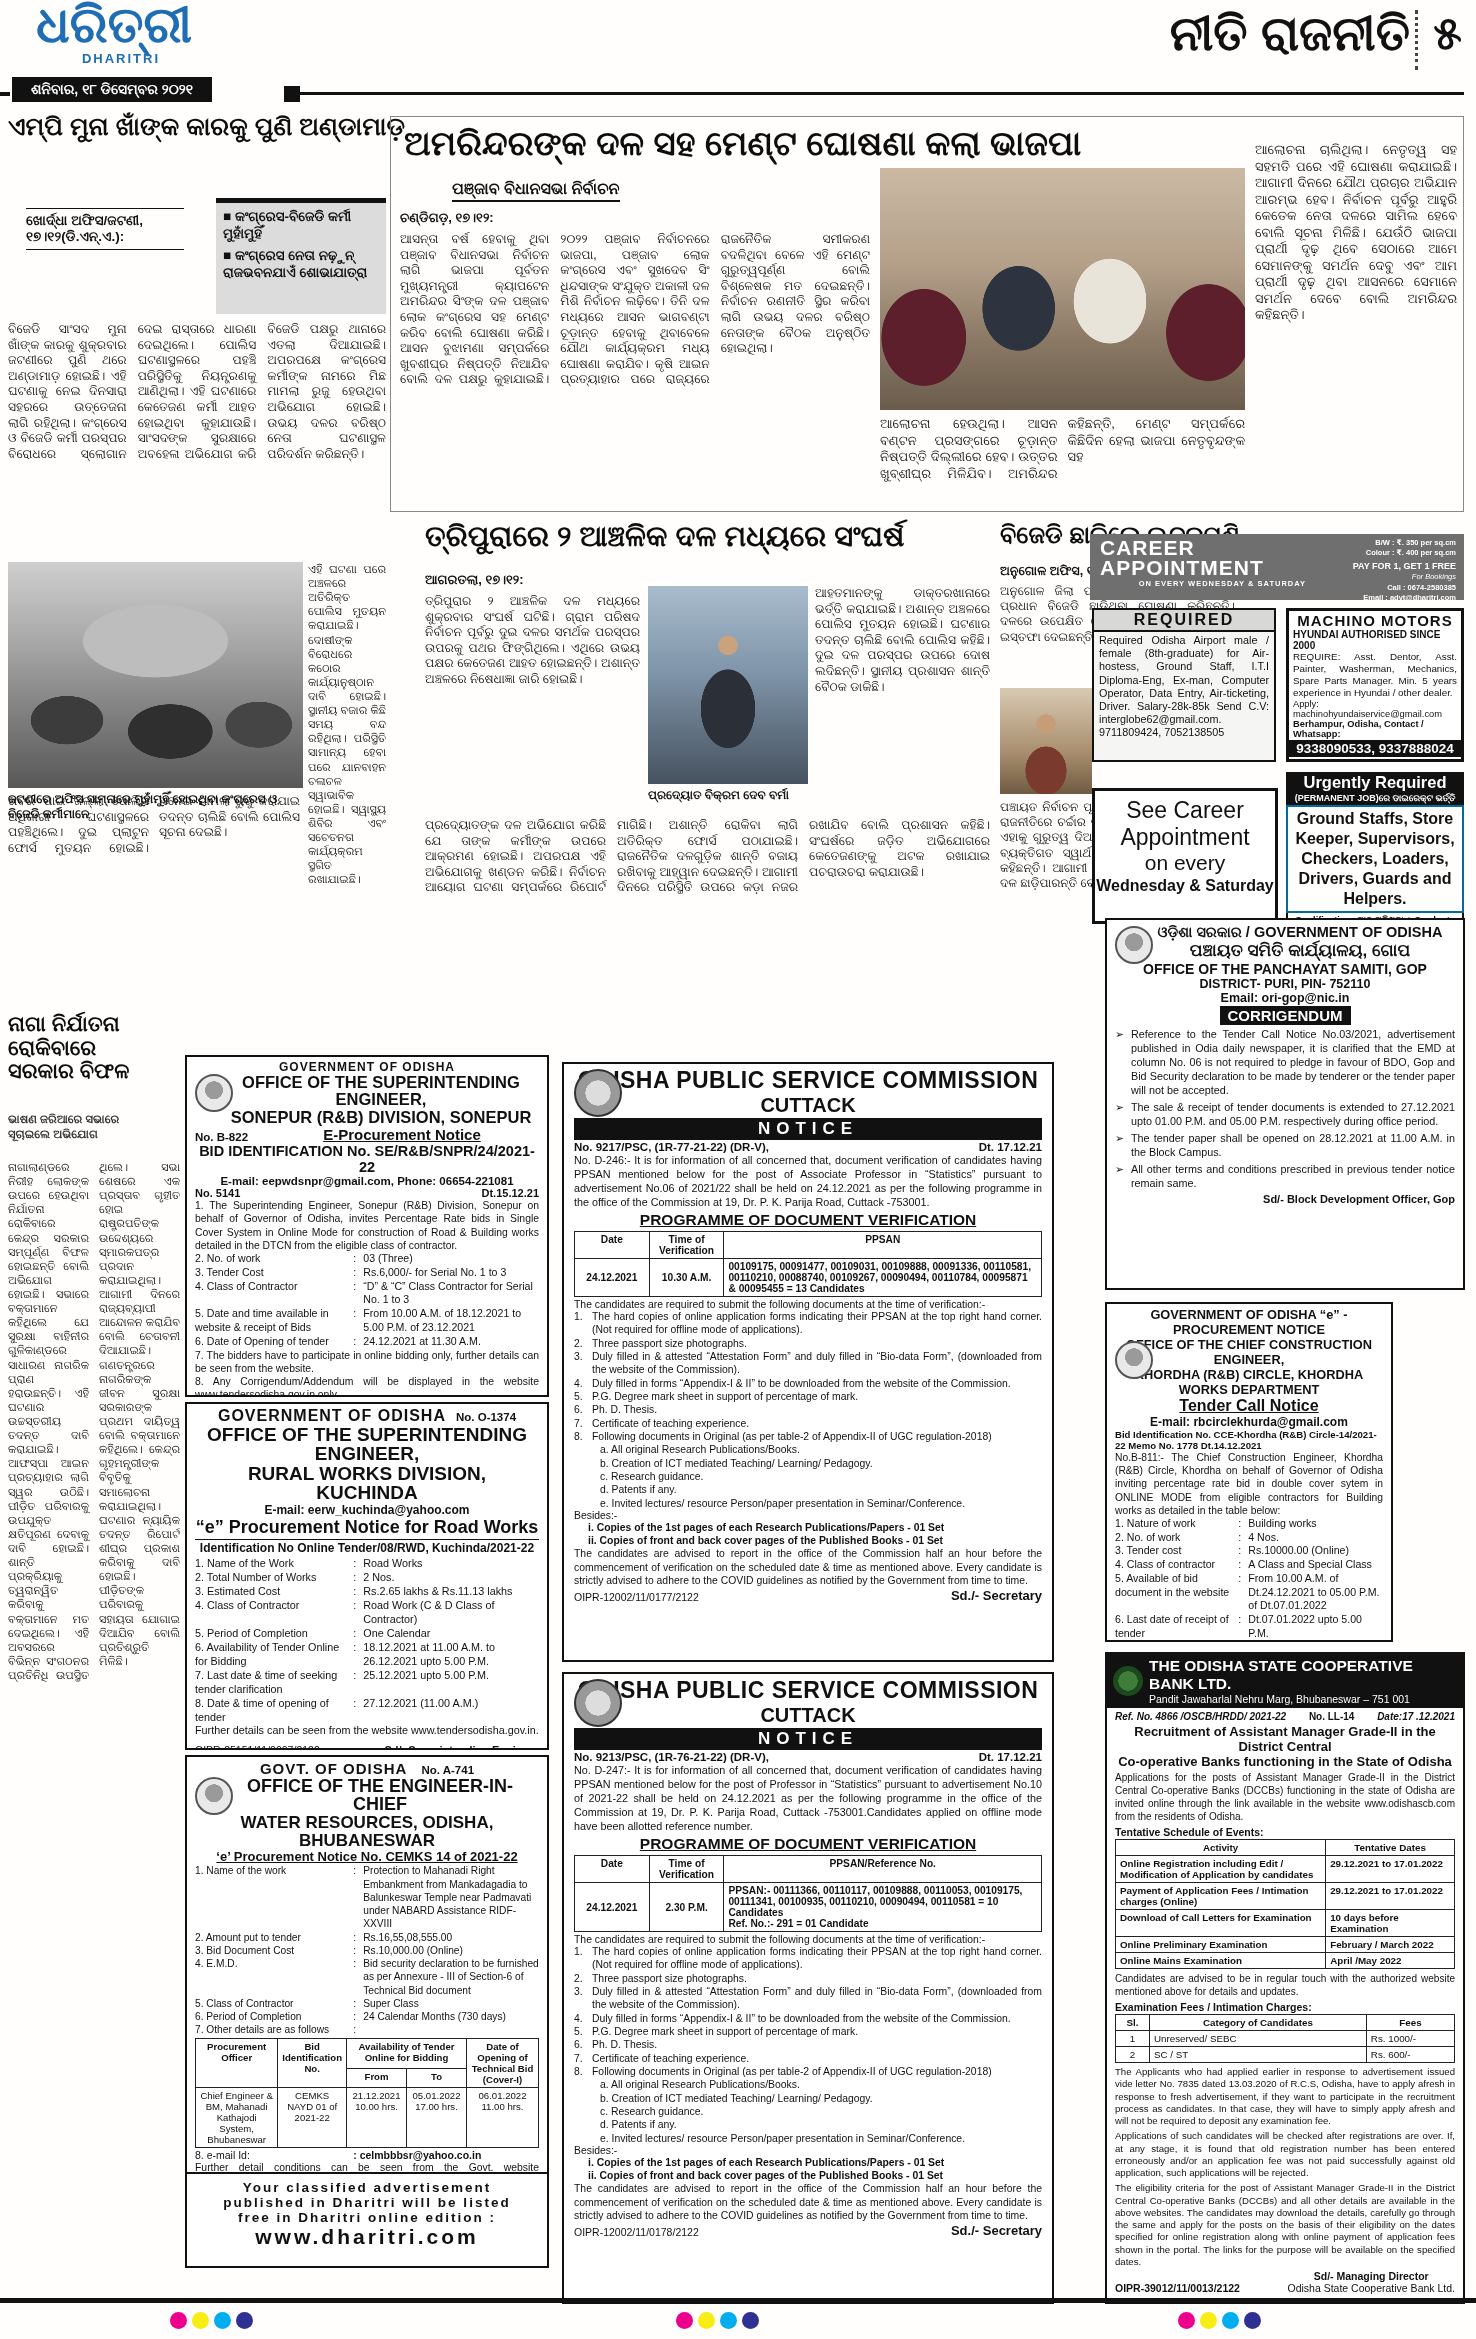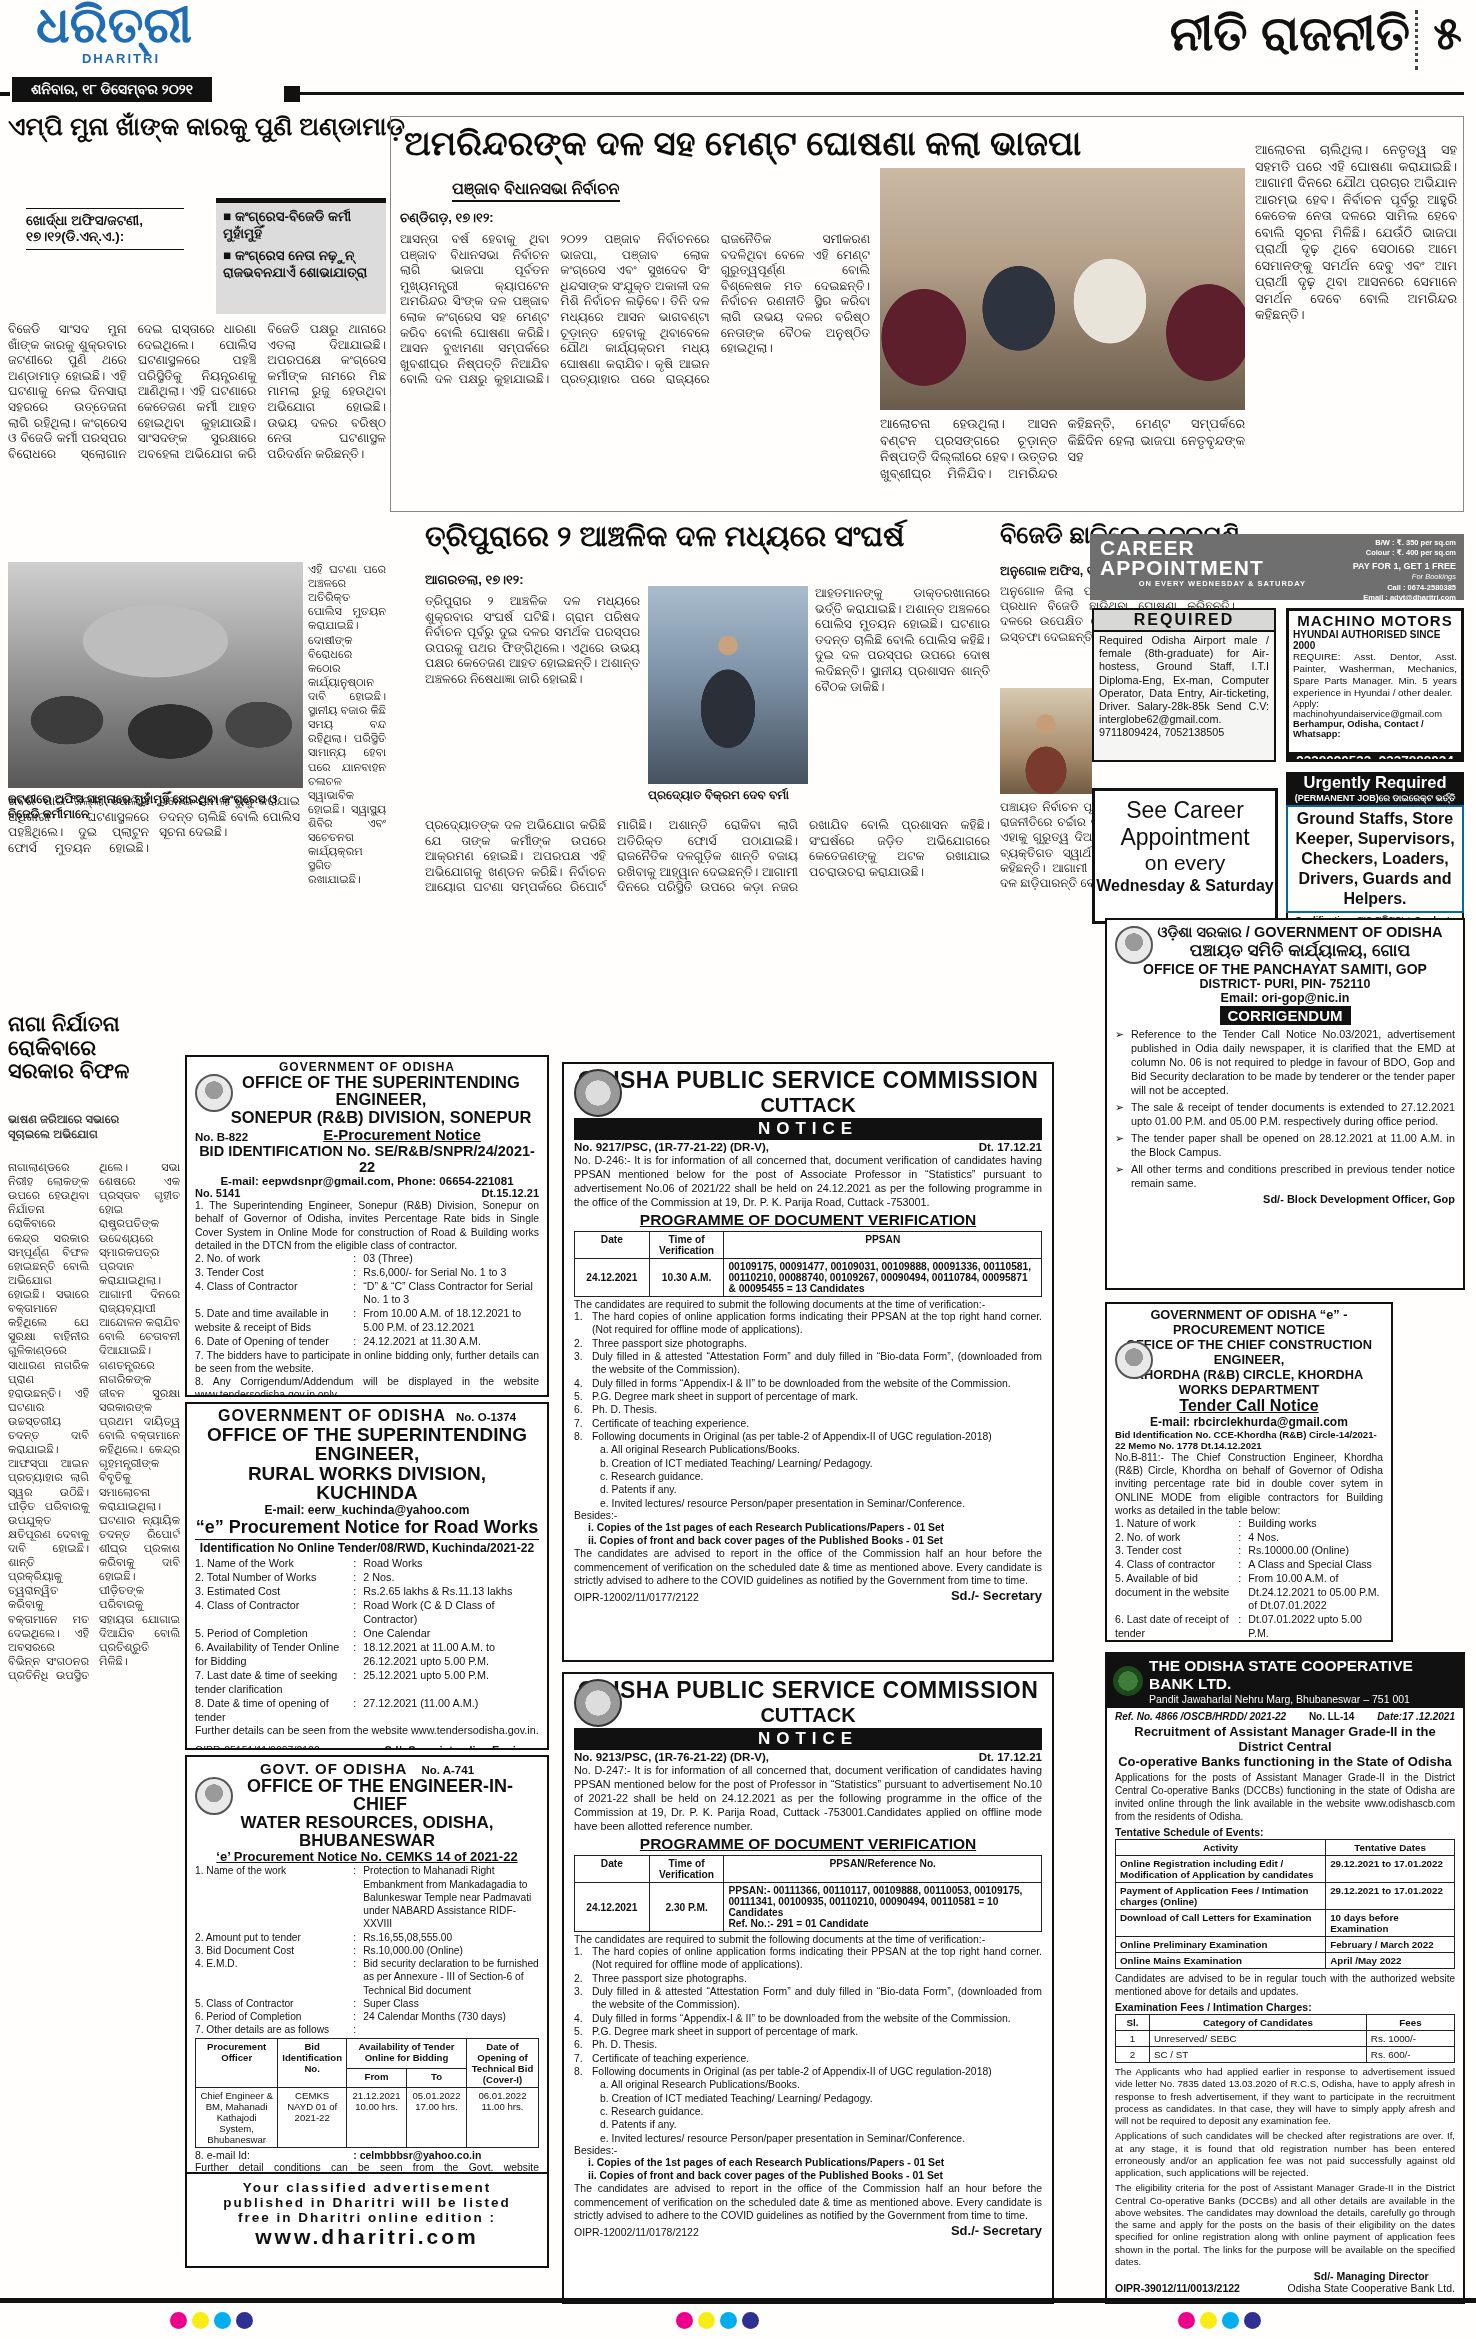--- a/index.html
+++ b/index.html
@@ -148,21 +148,21 @@
     <div class="b c" style="font-size:16px;background:#d8d8d6;border-bottom:2px solid #111;margin:-2px -5px 2px;padding:1px 0;letter-spacing:2px;">REQUIRED</div>
     <div class="j" style="font-size:10.8px;line-height:1.22;">Required Odisha Airport male / female (8th-graduate) for Air-hostess, Ground Staff, I.T.I Diploma-Eng, Ex-man, Computer Operator, Data Entry, Air-ticketing, Driver. Salary-28k-85k Send C.V: interglobe62@gmail.com. 9711809424, 7052138505</div>
   </div>
 
   <div class="abs box" style="left:1286px;top:608px;width:178px;height:154px;border-width:3px;padding:1px 4px;">
     <div class="b c" style="font-size:15px;letter-spacing:1px;">MACHINO MOTORS</div>
     <div class="b" style="font-size:10px;">HYUNDAI AUTHORISED SINCE 2000</div>
     <div class="j" style="font-size:9.8px;line-height:1.22;">REQUIRE: Asst. Dentor, Asst. Painter, Washerman, Mechanics, Spare Parts Manager. Min. 5 years experience in Hyundai / other dealer.</div>
     <div style="font-size:9.3px;">Apply: machinohyundaiservice@gmail.com</div>
     <div class="b" style="font-size:9.3px;">Berhampur, Odisha, Contact / Whatsapp:</div>
-    <div class="b c inv" style="font-size:13.5px;margin:13px -4px 0;padding:1px 0;">9338090533, 9337888024</div>
+    <div class="b c inv" style="font-size:13.5px;margin:1px -4px 0;padding:1px 0;">9338090533, 9337888024</div>
   </div>
 
   <div class="abs box c" style="left:1092px;top:788px;width:186px;height:136px;border-width:3px;padding-top:6px;">
     <div style="font-size:23px;">See Career</div>
     <div style="font-size:23px;">Appointment</div>
     <div style="font-size:21px;">on every</div>
     <div class="b" style="font-size:16px;margin-top:2px;">Wednesday &amp; Saturday</div>
   </div>
 
   <div class="abs" style="left:1286px;top:772px;width:178px;">

